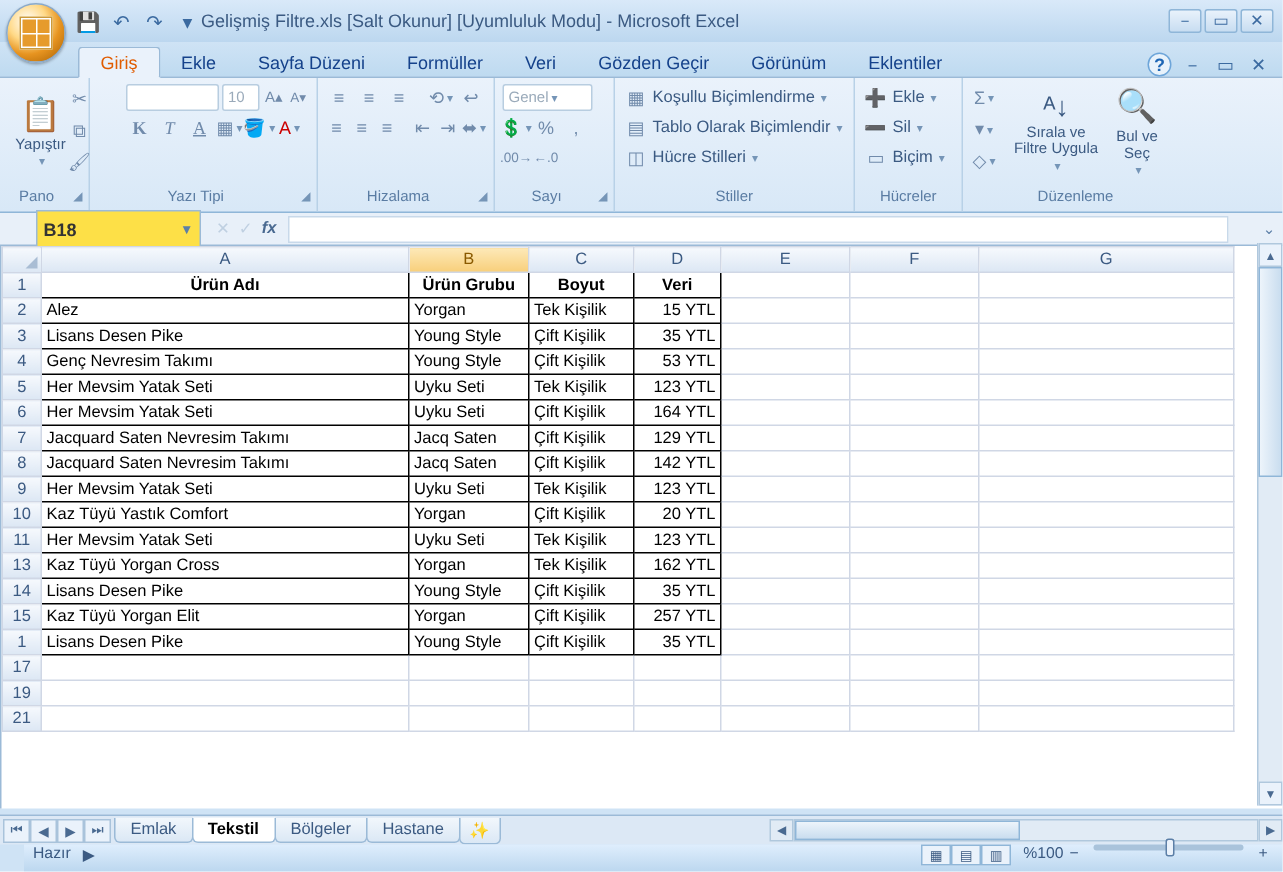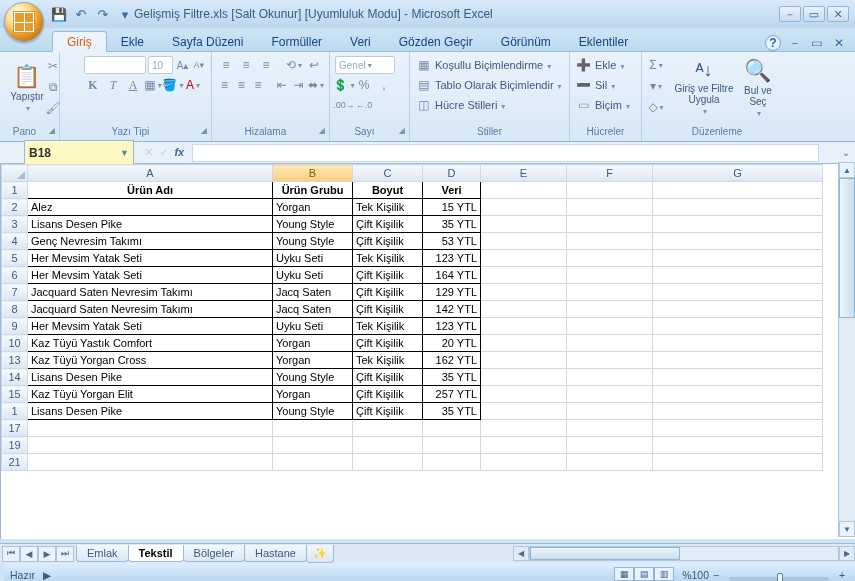--- a/index.html
+++ b/index.html
@@ -33,21 +33,21 @@
 .bigbtn { display:flex; flex-direction:column; align-items:center; justify-content:center; width:44px; height:68px; font-size:10px; color:#3b5a82; text-align:center; line-height:1.1; }
 .bigbtn .bic { font-size:22px; margin-bottom:2px; }
 .row3 { display:flex; flex-direction:column; gap:1px; }
 .minirow { display:flex; gap:2px; align-items:center; font-size:11px; color:#718bab; height:20px; }
 .minirow .b { width:18px; height:18px; display:flex; align-items:center; justify-content:center; border-radius:2px; color:#718bab; font-size:12px; }
 .inpbox { width:56px; height:18px; background:#fff; border:1px solid #b8cde0; font-size:10px; color:#9aaaba; padding:0 3px; display:flex; align-items:center; border-radius:2px; }
 .ddarr::after { content:"▾"; font-size:8px; margin-left:2px; color:#7595b7; }
 
 
 .fxbar { height:22px; background:#e8f0f9; border-bottom:1px solid #9bbad7; display:flex; align-items:center; font-size:12px; }
-.namebox { width:110px; background:#fef9c3; border:1px solid #9bbad7; height:18px; margin:0 2px 0 24px; display:flex; align-items:center; padding:12px 4px; font-weight:bold; color:#333; position:relative; }
+.namebox { width:110px; background:#fde047; border:1px solid #9bbad7; height:18px; margin:0 2px 0 24px; display:flex; align-items:center; padding:12px 4px; font-weight:bold; color:#333; position:relative; }
 .namebox .dd { margin-left:auto; color:#5c7fa7; font-size:9px; }
 .fxicons { display:flex; gap:6px; margin:0 8px; color:#7595b7; font-size:11px; }
 .fxicons .fx { font-style:italic; font-weight:bold; color:#4a6a91; }
 .formula { flex:1; background:#fff; border:1px solid #c8d9ea; height:18px; margin-right:18px; }
 .fxexpand { width:18px; text-align:center; color:#5c7fa7; font-size:10px; }
 
 
 .gridwrap { position:relative; background:#fff; height:375px; overflow:hidden; border-left:1px solid #9bbad7; }
 .grid { border-collapse:collapse; table-layout:fixed; }
 .grid th,.grid td { border:1px solid #d0d7e5; font-size:11px; height:17px; padding:0 3px; white-space:nowrap; overflow:hidden; }
@@ -69,21 +69,21 @@
 .navbtns { display:flex; margin-left:2px; }
 .navbtns div { width:18px; height:16px; border:1px solid #a9c3db; background:#eaf2fb; display:flex; align-items:center; justify-content:center; font-size:9px; color:#4a6a91; }
 .sheettabs { display:flex; margin-left:2px; }
 .sheettab { padding:2px 10px; background:linear-gradient(#f2f7fc,#dbe8f5); border:1px solid #9bbad7; border-top:none; border-radius:0 0 4px 4px; margin-right:-1px; color:#3b5a82; }
 .sheettab.active { background:#fff; font-weight:bold; color:#000; }
 .hscroll { margin-left:auto; display:flex; align-items:center; }
 .hscroll .track { width:310px; height:15px; background:#e1ebf5; border:1px solid #b0c8dd; position:relative; }
 .hscroll .thumb { position:absolute; left:0; top:0; bottom:0; width:150px; background:linear-gradient(#edf4fb,#c9ddef); border:1px solid #8fb6d8; }
 .hscroll .arr { width:16px; height:15px; border:1px solid #b0c8dd; background:#e1ebf5; display:flex; align-items:center; justify-content:center; font-size:8px; color:#4a6a91; }
 
-.status { position:absolute; left:4px; right:0; bottom:0; height:18px; background:linear-gradient(#dfeefd,#bcd7ef); display:flex; align-items:flex-end; font-size:10.5px; color:#3b5a82; padding:0 6px; }
+.status { position:absolute; left:16px; right:0; bottom:0; height:18px; background:linear-gradient(#dfeefd,#bcd7ef); display:flex; align-items:flex-start; font-size:10.5px; color:#3b5a82; padding:0 6px; }
 .status .spacer { flex:1; }
 .viewbtns { display:flex; gap:0; margin:0 8px; }
 .viewbtns div { width:20px; height:14px; border:1px solid #8fb6d8; background:#eaf2fb; display:flex; align-items:center; justify-content:center; font-size:9px; }
 .zoomslider { width:100px; height:4px; background:#a9c3db; position:relative; border-radius:2px; margin:0 6px; }
 .zoomslider .th { position:absolute; left:48px; top:-4px; width:6px; height:12px; background:#eaf2fb; border:1px solid #5c7fa7; border-radius:2px; }
 .zm { width:14px; text-align:center; }
 
 
 .vscroll { position:absolute; right:0; top:162px; width:17px; height:375px; background:#e1ebf5; border-left:1px solid #b0c8dd; }
 .vscroll .arr { height:16px; border:1px solid #b0c8dd; background:#eaf2fb; display:flex; align-items:center; justify-content:center; font-size:8px; color:#4a6a91; }
@@ -253,21 +253,21 @@
           </div>
         <div class="minirow">
             <div class="b ddarr">▾</div>
           </div>
         <div class="minirow">
             <div class="b ddarr">◇</div>
           </div>
       </div>
       <div class="bigbtn" style="width:62px">
           <div class="bic" style="font-size:18px">ᴬ↓</div>
-          <span>Giriş ve Filtre Uygula</span>
+          <span>Sırala ve Filtre Uygula</span>
           <span class="ddarr"></span>
         </div>
       <div class="bigbtn" style="width:46px">
           <div class="bic">🔍</div>
           <span>Bul ve Seç</span>
           <span class="ddarr"></span>
         </div>
     </div>
     <div class="grplabel">Düzenleme</div>
   </div>
@@ -394,20 +394,30 @@
           <th class="rowh">10</th>
           <td class="datacell">Kaz Tüyü Yastık Comfort</td>
           <td class="datacell">Yorgan</td>
           <td class="datacell">Çift Kişilik</td>
           <td class="datacell r">20 YTL</td>
           <td class="normal"></td>
           <td class="normal"></td>
           <td class="normal"></td>
         </tr>
         <tr>
+          <th class="rowh">11</th>
+          <td class="datacell">Her Mevsim Yatak Seti</td>
+          <td class="datacell">Uyku Seti</td>
+          <td class="datacell">Tek Kişilik</td>
+          <td class="datacell r">123 YTL</td>
+          <td class="normal"></td>
+          <td class="normal"></td>
+          <td class="normal"></td>
+        </tr>
+        <tr>
           <th class="rowh">13</th>
           <td class="datacell">Kaz Tüyü Yorgan  Cross</td>
           <td class="datacell">Yorgan</td>
           <td class="datacell">Tek Kişilik</td>
           <td class="datacell r">162 YTL</td>
           <td class="normal"></td>
           <td class="normal"></td>
           <td class="normal"></td>
         </tr>
         <tr>

